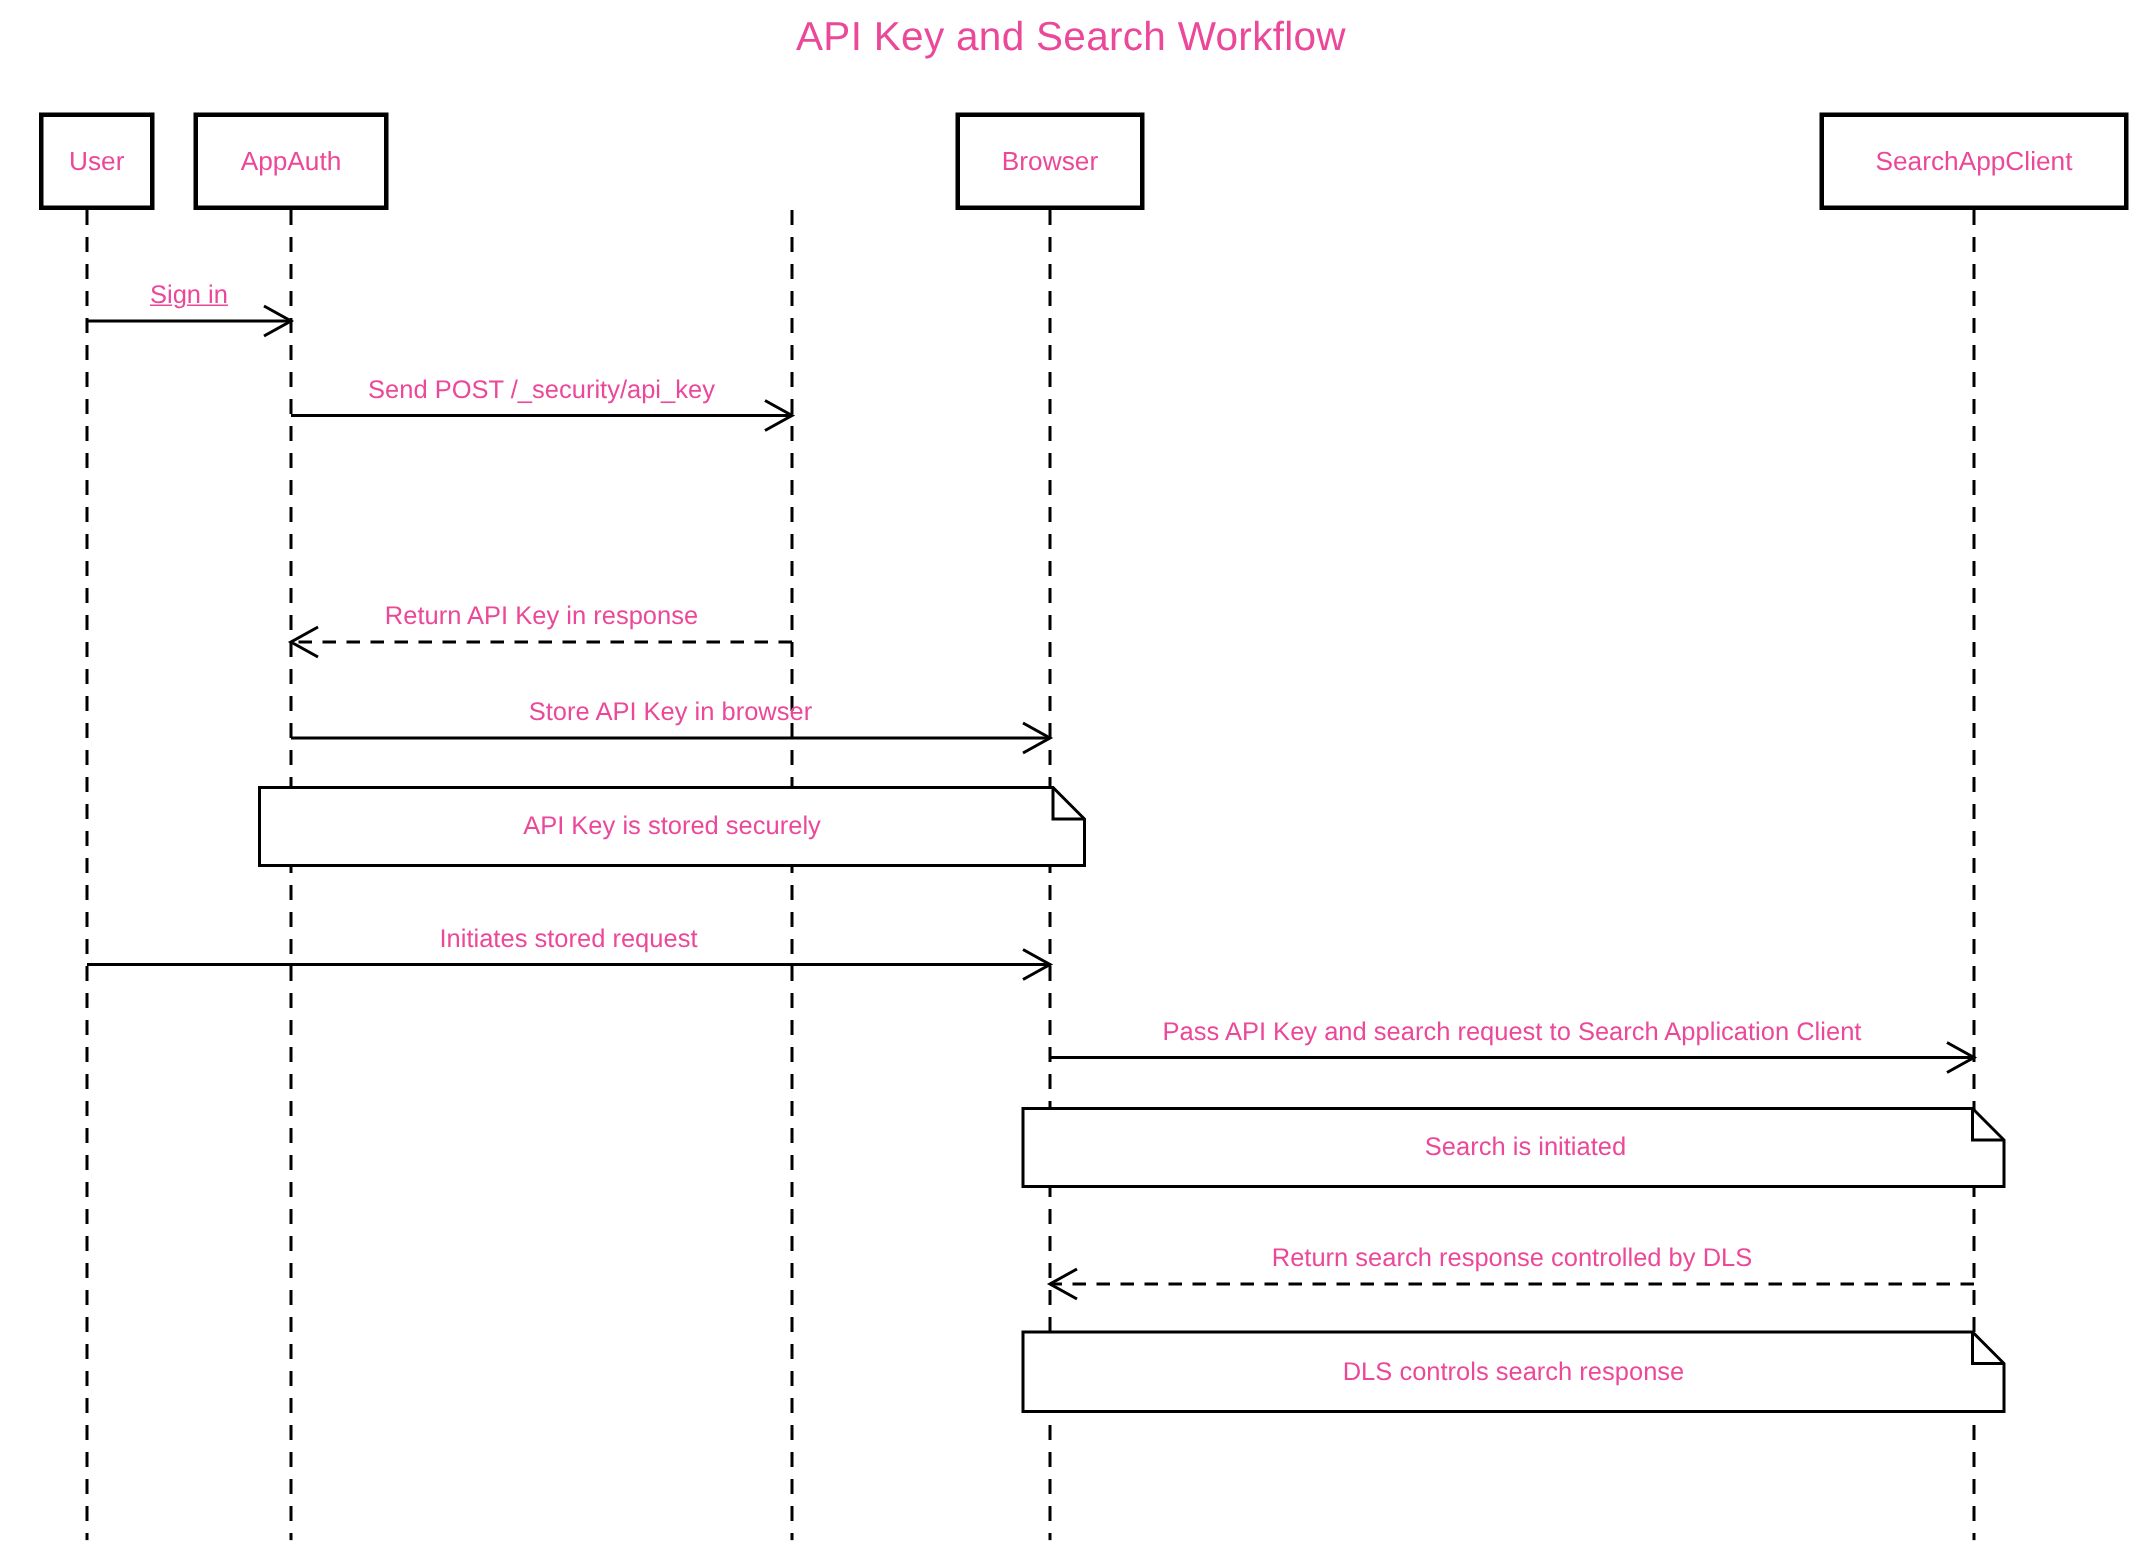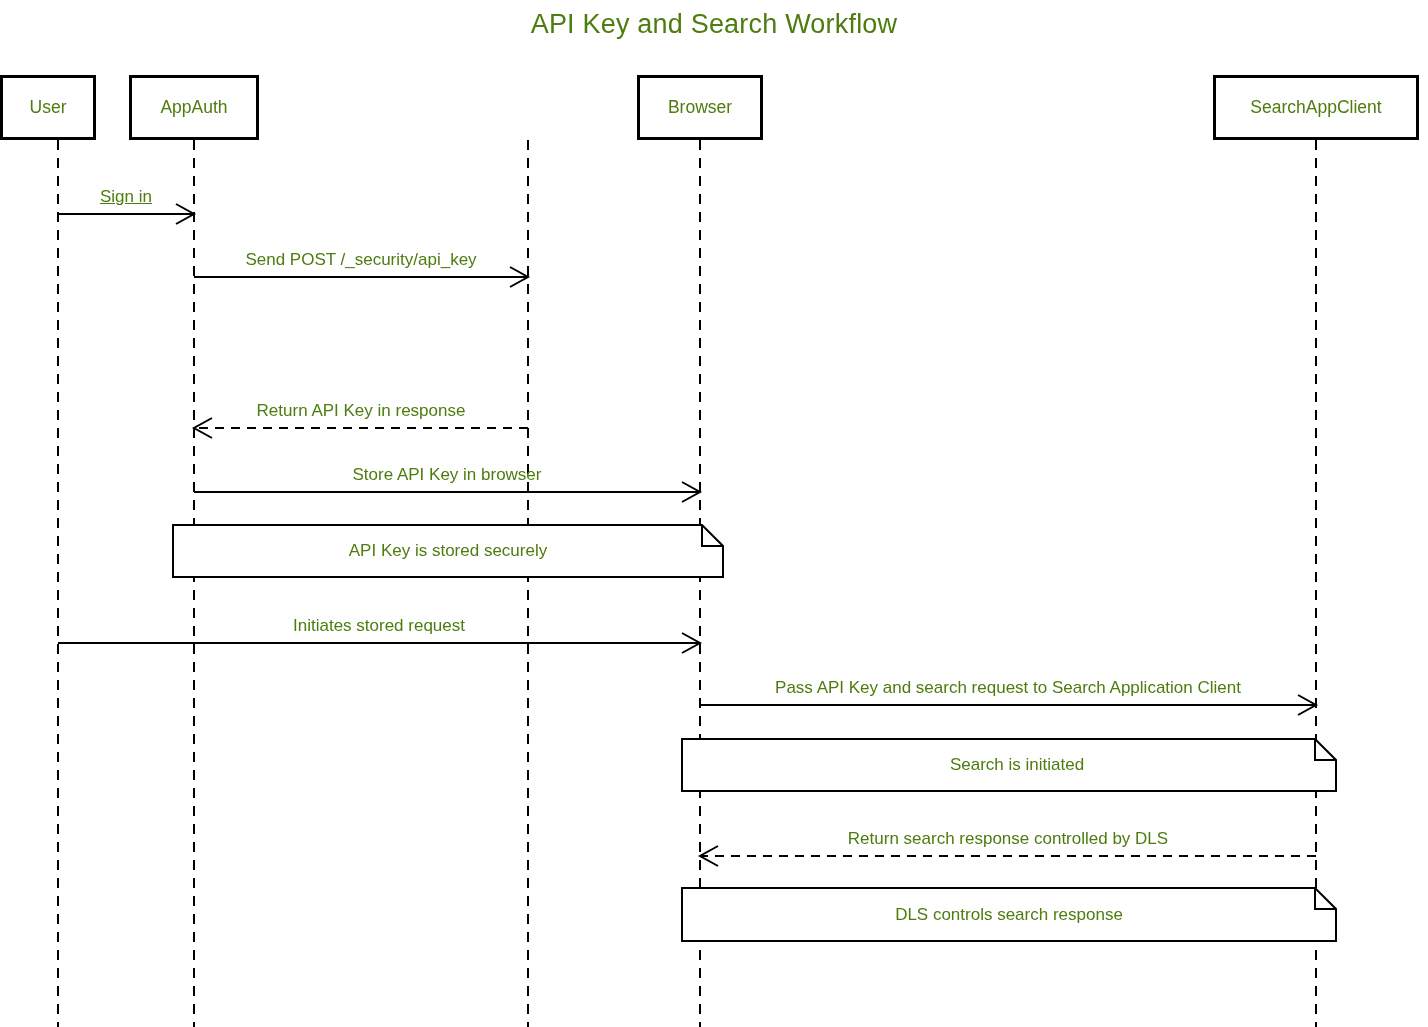--- a/index.html
+++ b/index.html
@@ -1,18 +1,18 @@
 <!DOCTYPE html>
 <html><head>
 <meta charset="utf-8">
 <style>
   html,body{margin:0;padding:0;background:#ffffff;}
   .diagram{
     position:relative;width:1428px;height:1027px;background:#ffffff;
-    font-family:"Liberation Sans",sans-serif;color:#4d7c0f;overflow:hidden;
+    font-family:"Liberation Sans",sans-serif;color:#ec4899;overflow:hidden;
   }
   .title{
     position:absolute;top:9px;left:0;width:100%;text-align:center;
     font-size:27px;font-weight:500;letter-spacing:.2px;
   }
   .actor-box{
     position:absolute;box-sizing:border-box;border:3.5px solid #000;background:#fff;
     display:flex;align-items:center;justify-content:center;
     font-size:17.5px;white-space:nowrap;z-index:3;
   }
@@ -32,21 +32,21 @@
     display:flex;align-items:center;justify-content:center;
     font-size:17px;white-space:nowrap;
   }
 </style>
 </head>
 <body>
 
 <div class="diagram" id="diagram">
   <div class="title">API Key and Search Workflow</div>
 <div class="lifeline" style="left: 57px; top: 140px; height: 887px;"></div>
-    <div class="actor-box" style="left: 0; top: 75px; width: 96px; height: 65px;">
+    <div class="actor-box" style="left: 26px; top: 75px; width: 77px; height: 65px;">
       <span>User</span>
     </div>
     <div class="lifeline" style="left: 193px; top: 140px; height: 887px;"></div>
     <div class="actor-box" style="left: 129px; top: 75px; width: 130px; height: 65px;">
       <span>AppAuth</span>
     </div>
     <div class="lifeline" style="left: 527px; top: 140px; height: 887px;"></div>
     <div class="lifeline" style="left: 699px; top: 140px; height: 887px;"></div>
     <div class="actor-box" style="left: 637px; top: 75px; width: 126px; height: 65px;">
       <span>Browser</span>

